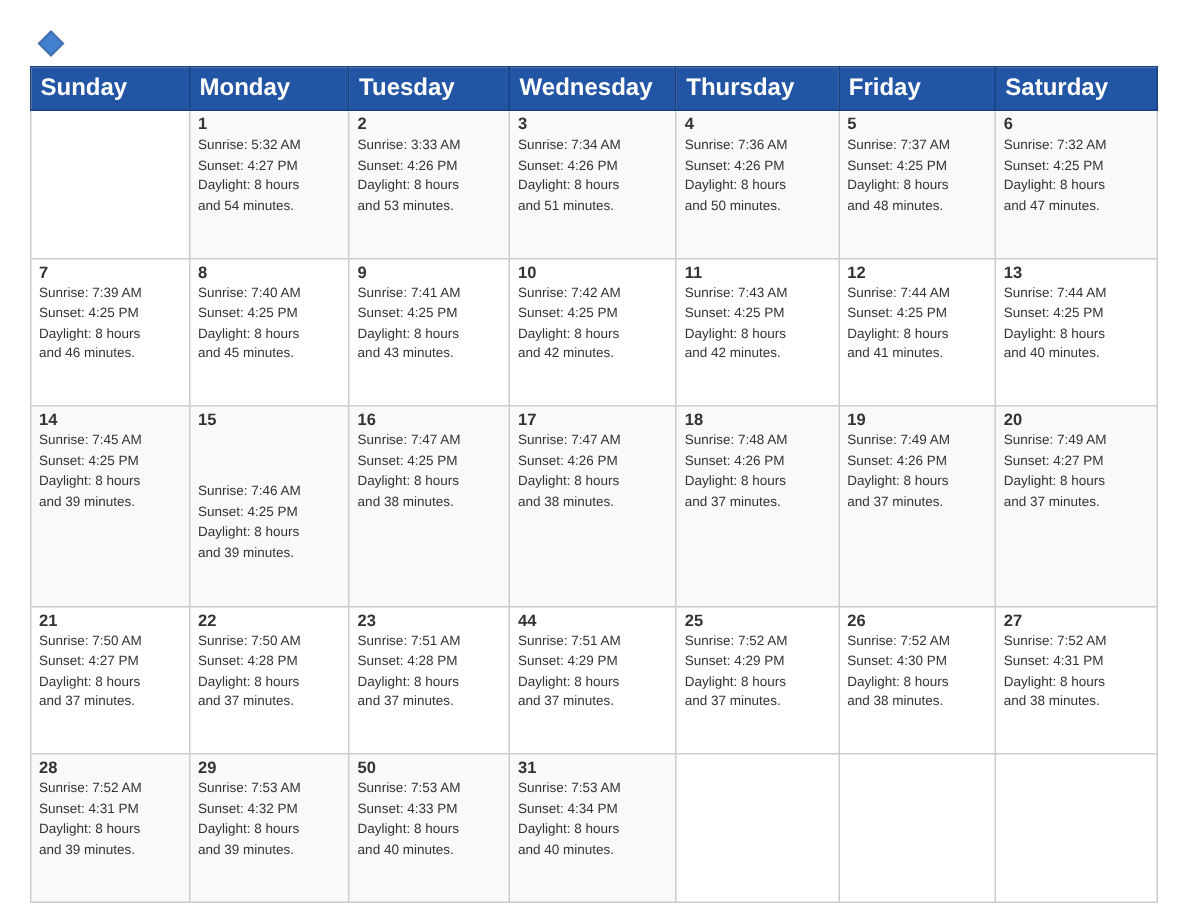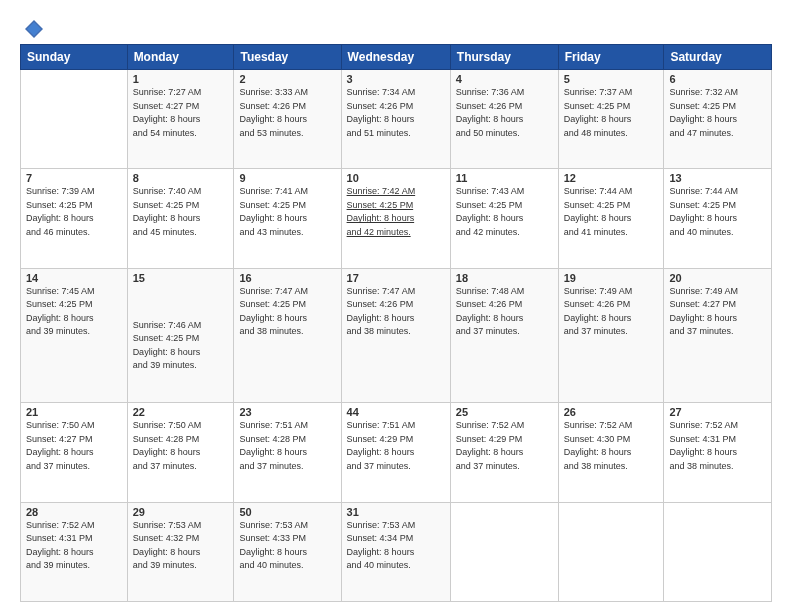--- a/index.html
+++ b/index.html
@@ -42,21 +42,21 @@
       color: #444;
     }
     .calendar-table {
       width: 100%;
       border-collapse: collapse;
       flex: 1;
     }
     .calendar-table thead tr th {
       background-color: #2255a4;
       color: #fff;
-      font-size: 12px;
+      font-size: 16px;
       font-weight: bold;
       padding: 5px 6px;
       text-align: left;
       border: 1px solid #1a4080;
     }
     .calendar-table tbody tr td {
       vertical-align: top;
       border: 1px solid #ccc;
       padding: 3px 5px;
       font-size: 9.5px;
@@ -114,21 +114,21 @@
           <th>Thursday</th>
           <th>Friday</th>
           <th>Saturday</th>
         </tr>
     </thead>
     <tbody>
     <tr>
           <td class="empty-cell"></td>
           <td>
             <span class="day-number">1</span>
-            <div class="day-info" style="white-space: pre-line;">Sunrise: 7:27 AM
+            <div class="day-info" style="white-space: pre-line;">Sunrise: 5:32 AM
 Sunset: 4:27 PM
 Daylight: 8 hours
 and 54 minutes.</div>
           </td>
           <td>
             <span class="day-number">2</span>
             <div class="day-info" style="white-space: pre-line;">Sunrise: 3:33 AM
 Sunset: 4:26 PM
 Daylight: 8 hours
 and 53 minutes.</div>
@@ -179,21 +179,21 @@
           </td>
           <td>
             <span class="day-number">9</span>
             <div class="day-info" style="white-space: pre-line;">Sunrise: 7:41 AM
 Sunset: 4:25 PM
 Daylight: 8 hours
 and 43 minutes.</div>
           </td>
           <td>
             <span class="day-number">10</span>
-            <div class="day-info" style="white-space: pre-line; text-decoration: underline;">Sunrise: 7:42 AM
+            <div class="day-info" style="white-space: pre-line;">Sunrise: 7:42 AM
 Sunset: 4:25 PM
 Daylight: 8 hours
 and 42 minutes.</div>
           </td>
           <td>
             <span class="day-number">11</span>
             <div class="day-info" style="white-space: pre-line;">Sunrise: 7:43 AM
 Sunset: 4:25 PM
 Daylight: 8 hours
 and 42 minutes.</div>

